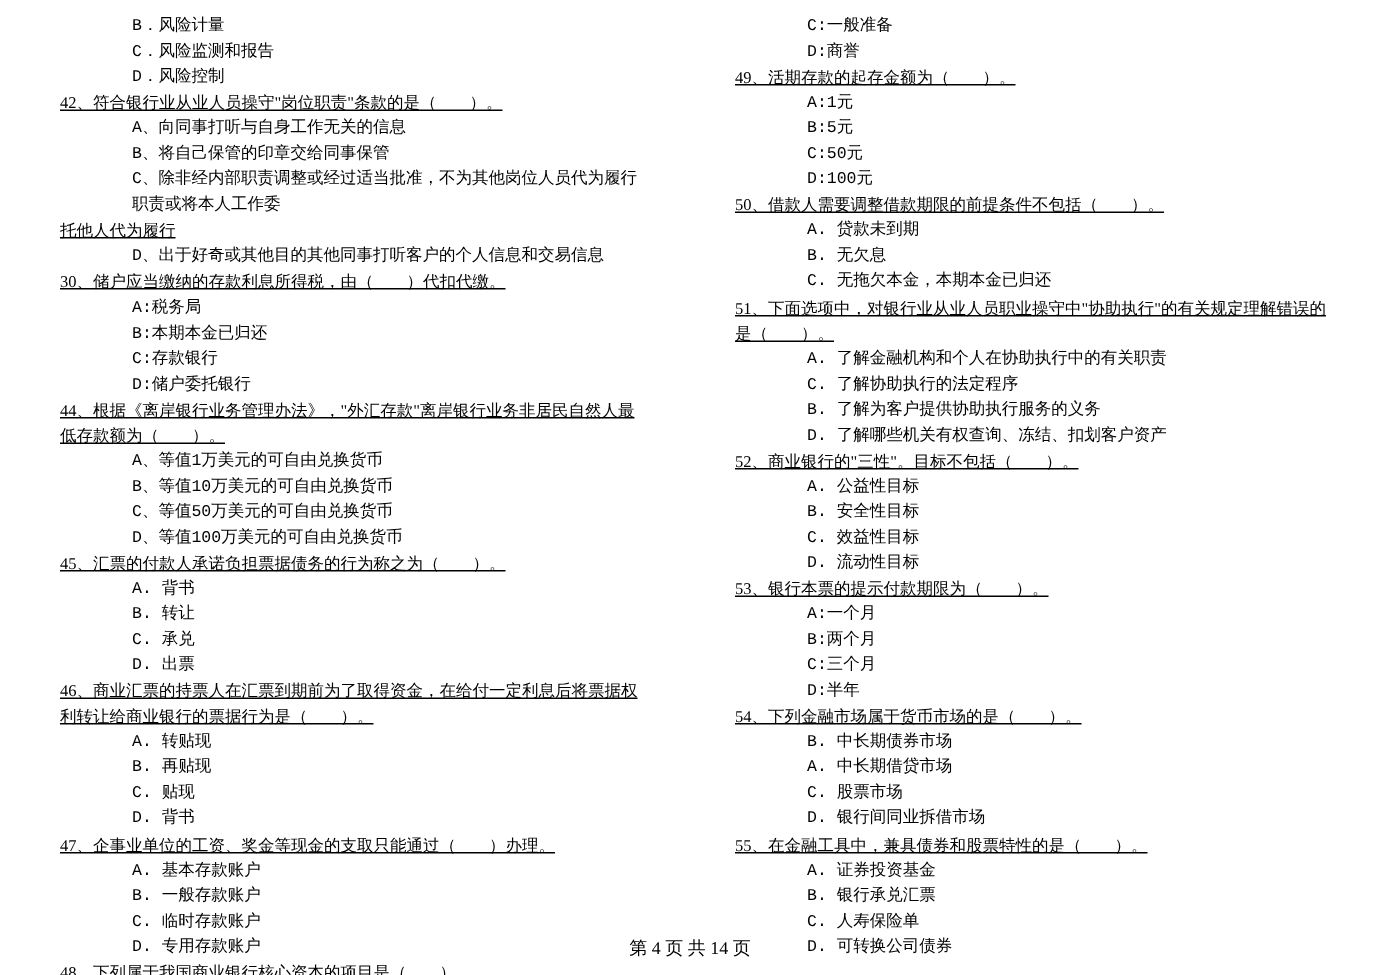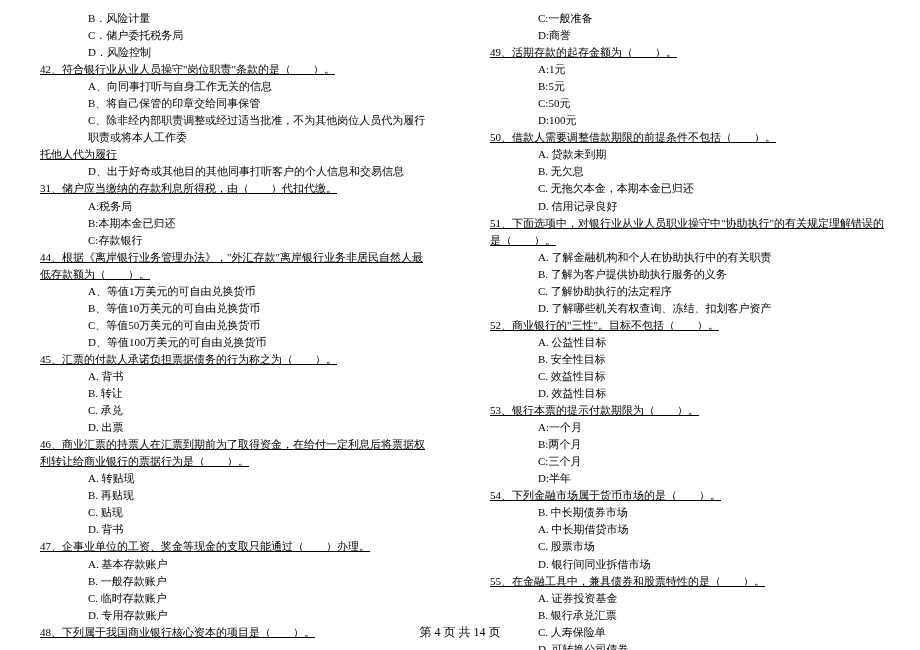--- a/index.html
+++ b/index.html
@@ -17,52 +17,53 @@
     .page {
       display: flex;
       gap: 0;
     }
     .col {
       width: 460px;
       padding: 0 30px 0 40px;
     }
     .col.right { padding: 0 35px 0 30px; }
     .line { white-space: pre-wrap; }
-    .indent1 { padding-left: 48px; }
+    .indent1 { padding-left: 48px; font-family: Liberation Mono, monospace; }
     .q { padding-left: 0; text-decoration: underline; }
     .footer {
       position: absolute;
       bottom: 8px;
       left: 0;
       width: 100%;
       text-align: center;
       font-size: 12px;
     }
   </style>
 </head>
 <body>
 
 <div class="page">
 
   <div class="col">
     <div class="line indent1">B．风险计量</div>
-    <div class="line indent1">C．储户委托税务局</div>
+    <div class="line indent1">C．风险监测和报告</div>
     <div class="line indent1">D．风险控制</div>
 
     <div class="line q">42、符合银行业从业人员操守"岗位职责"条款的是（　　）。</div>
     <div class="line indent1">A、向同事打听与自身工作无关的信息</div>
     <div class="line indent1">B、将自己保管的印章交给同事保管</div>
     <div class="line indent1">C、除非经内部职责调整或经过适当批准，不为其他岗位人员代为履行职责或将本人工作委</div>
     <div class="line q">托他人代为履行</div>
     <div class="line indent1">D、出于好奇或其他目的其他同事打听客户的个人信息和交易信息</div>
 
-    <div class="line q">31、储户应当缴纳的存款利息所得税，由（　　）代扣代缴。</div>
+    <div class="line q">30、储户应当缴纳的存款利息所得税，由（　　）代扣代缴。</div>
     <div class="line indent1">A:税务局</div>
     <div class="line indent1">B:本期本金已归还</div>
     <div class="line indent1">C:存款银行</div>
+    <div class="line indent1">D:储户委托银行</div>
 
     <div class="line q">44、根据《离岸银行业务管理办法》，"外汇存款"离岸银行业务非居民自然人最低存款额为（　　）。</div>
     <div class="line indent1">A、等值1万美元的可自由兑换货币</div>
     <div class="line indent1">B、等值10万美元的可自由兑换货币</div>
     <div class="line indent1">C、等值50万美元的可自由兑换货币</div>
     <div class="line indent1">D、等值100万美元的可自由兑换货币</div>
 
     <div class="line q">45、汇票的付款人承诺负担票据债务的行为称之为（　　）。</div>
     <div class="line indent1">A. 背书</div>
     <div class="line indent1">B. 转让</div>
@@ -92,33 +93,32 @@
     <div class="line q">49、活期存款的起存金额为（　　）。</div>
     <div class="line indent1">A:1元</div>
     <div class="line indent1">B:5元</div>
     <div class="line indent1">C:50元</div>
     <div class="line indent1">D:100元</div>
 
     <div class="line q">50、借款人需要调整借款期限的前提条件不包括（　　）。</div>
     <div class="line indent1">A. 贷款未到期</div>
     <div class="line indent1">B. 无欠息</div>
     <div class="line indent1">C. 无拖欠本金，本期本金已归还</div>
-    <div class="line indent1">D. 信用记录良好</div>
 
     <div class="line q">51、下面选项中，对银行业从业人员职业操守中"协助执行"的有关规定理解错误的是（　　）。</div>
     <div class="line indent1">A. 了解金融机构和个人在协助执行中的有关职责</div>
+    <div class="line indent1">C. 了解协助执行的法定程序</div>
     <div class="line indent1">B. 了解为客户提供协助执行服务的义务</div>
-    <div class="line indent1">C. 了解协助执行的法定程序</div>
     <div class="line indent1">D. 了解哪些机关有权查询、冻结、扣划客户资产</div>
 
     <div class="line q">52、商业银行的"三性"。目标不包括（　　）。</div>
     <div class="line indent1">A. 公益性目标</div>
     <div class="line indent1">B. 安全性目标</div>
     <div class="line indent1">C. 效益性目标</div>
-    <div class="line indent1">D. 效益性目标</div>
+    <div class="line indent1">D. 流动性目标</div>
 
     <div class="line q">53、银行本票的提示付款期限为（　　）。</div>
     <div class="line indent1">A:一个月</div>
     <div class="line indent1">B:两个月</div>
     <div class="line indent1">C:三个月</div>
     <div class="line indent1">D:半年</div>
 
     <div class="line q">54、下列金融市场属于货币市场的是（　　）。</div>
     <div class="line indent1">B. 中长期债券市场</div>
     <div class="line indent1">A. 中长期借贷市场</div>

